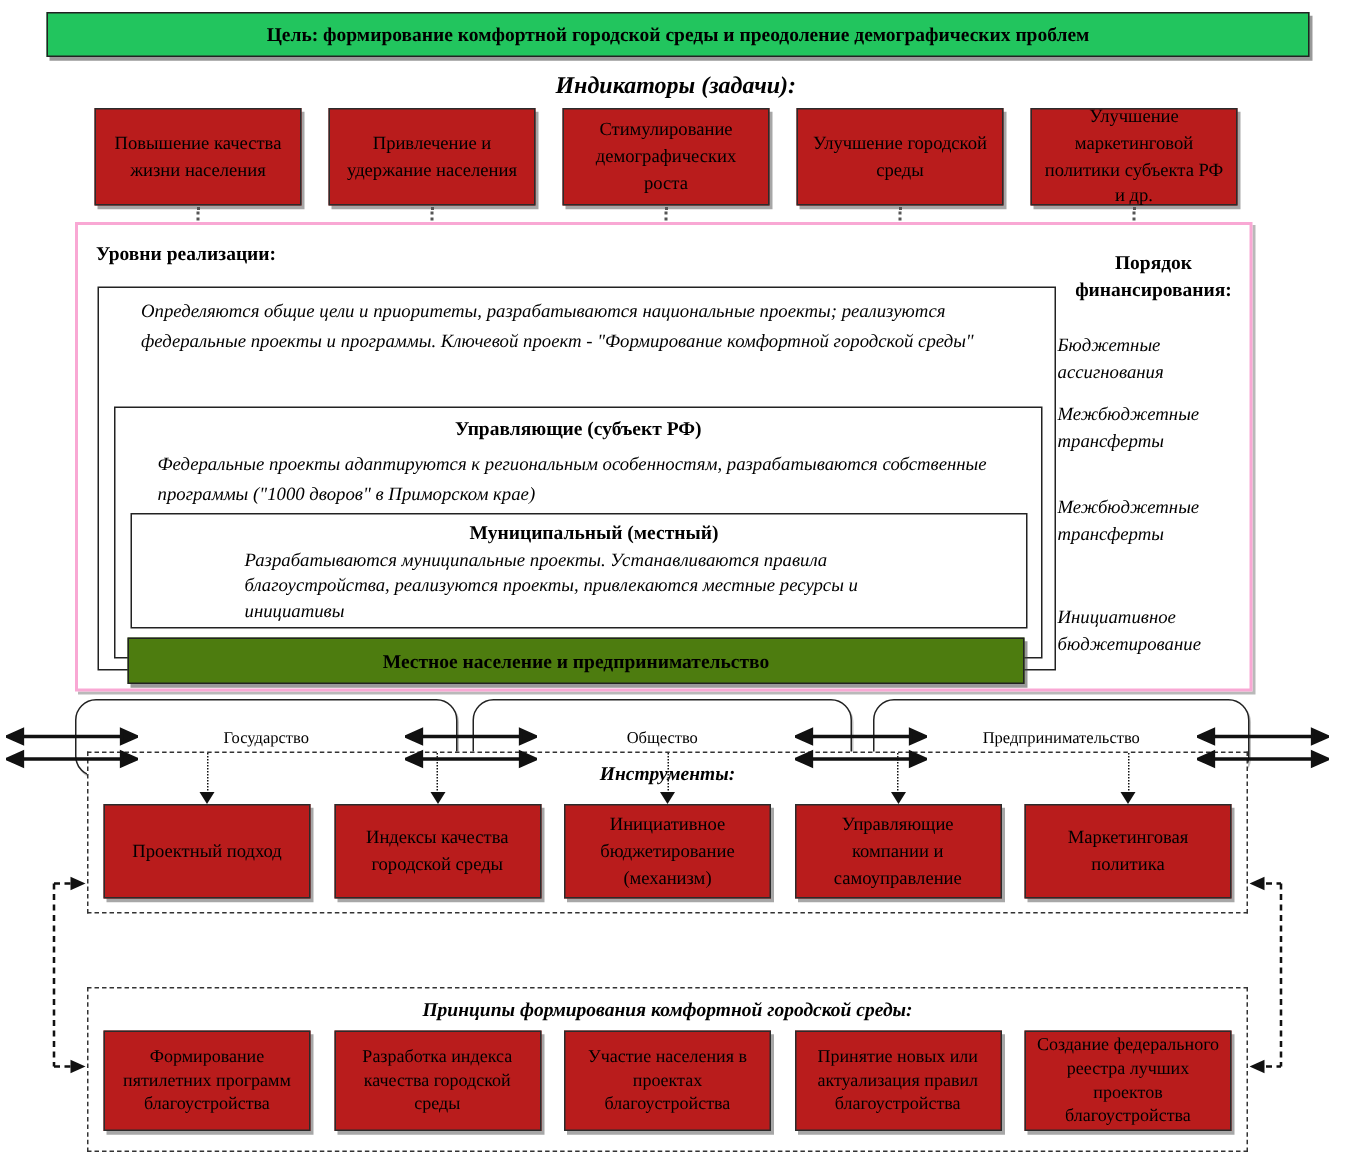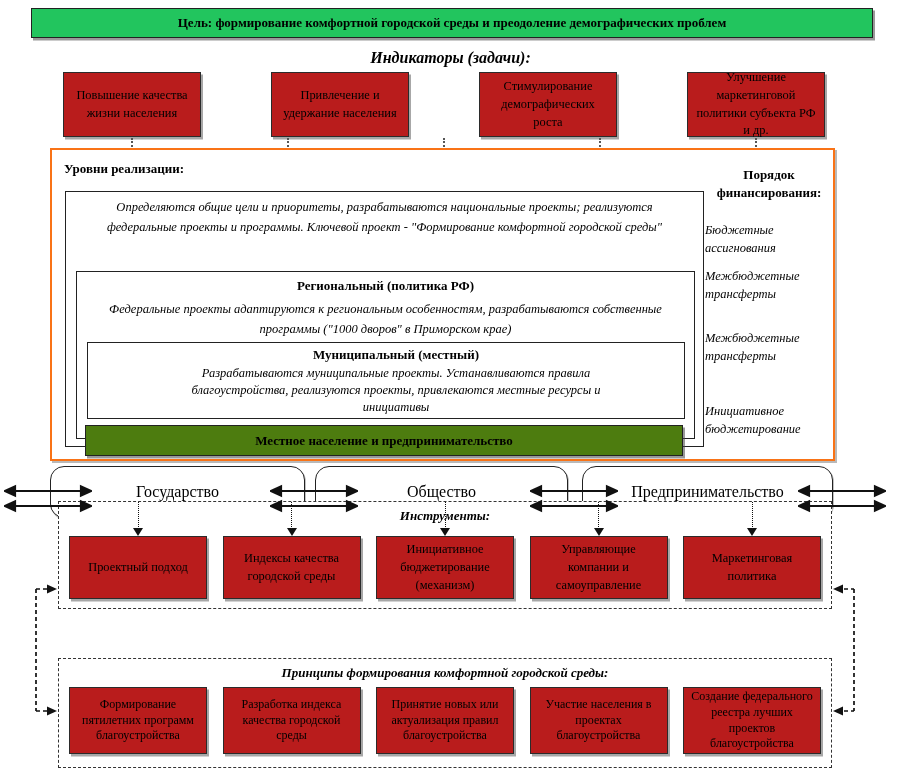--- a/index.html
+++ b/index.html
@@ -24,47 +24,47 @@
     font-size:12.4px;line-height:1.45;padding:6px 5px;box-sizing:border-box;}
   .indicators-row{left:63px;top:72px;width:762px;height:65px;}
   .indicators-row .cell{height:65px;}
 
   .ticks{position:absolute;left:63px;top:138px;width:762px;display:flex;justify-content:space-between;}
   .tick-slot{width:138px;display:flex;justify-content:center;}
   .tick{width:0;height:9px;border-left:2px dotted #555;}
 
   
   .levels{position:absolute;left:50px;top:148px;width:785px;height:313px;
-    border:2px solid #f97316;background:#fff;box-sizing:border-box;
+    border:2px solid #f9a8d4;background:#fff;box-sizing:border-box;
     box-shadow:2px 2px 0 rgba(80,80,80,.4);}
   .levels-label{position:absolute;left:12px;top:11px;font-weight:bold;font-size:13px;}
   .lvl{position:absolute;border:1.5px solid #222;background:#fff;box-sizing:border-box;}
   .box-a{left:13px;top:41px;width:639px;height:256px;}
   .box-b{left:10px;top:79px;width:619px;height:168px;}
   .box-c{left:10px;top:70px;width:598px;height:77px;padding-left:20px;}
   .lvl-title{text-align:center;font-weight:bold;font-size:13px;margin-top:6px;}
-  .lvl-desc{text-align:center;font-style:italic;font-size:12.5px;line-height:1.6;margin:5px 28px 0;}
+  .lvl-desc{text-align:left;font-style:italic;font-size:12.5px;line-height:1.6;margin:5px 28px 0;}
   .box-c .lvl-title{margin-top:4px;}
   .box-c .lvl-desc{line-height:1.35;margin:2px 55px 0;}
   .population-bar{position:absolute;left:33px;top:275px;width:598px;height:31px;
     border:1.5px solid #222;background:#4d7c0f;box-sizing:border-box;
     box-shadow:2px 2.5px 0 rgba(70,70,70,.55);
     display:flex;align-items:center;justify-content:center;font-weight:bold;font-size:13px;z-index:4;}
 
   
   .fin-label{position:absolute;left:653px;top:16px;width:128px;text-align:center;
     font-weight:bold;font-size:13px;line-height:1.4;}
   .fin-item{position:absolute;left:653px;width:128px;text-align:left;
     font-size:12.5px;line-height:1.4;font-style:italic;}
   .fin-0{top:72px;} .fin-1{top:118px;} .fin-2{top:180px;} .fin-3{top:253px;}
 
   
   .actor{position:absolute;top:466px;height:52px;border:1.5px solid #222;border-radius:14px;
     background:#fff;display:flex;align-items:center;justify-content:center;
-    font-size:16px;box-sizing:border-box;box-shadow:1px 1.5px 0 rgba(80,80,80,.35);}
+    font-size:11px;box-sizing:border-box;box-shadow:1px 1.5px 0 rgba(80,80,80,.35);}
   .actor-0{left:50px;width:255px;} .actor-1{left:315px;width:253px;} .actor-2{left:582px;width:251px;}
   .harrows{position:absolute;top:483px;z-index:5;}
   .ha-0{left:4px;} .ha-1{left:270px;} .ha-2{left:530px;} .ha-3{left:798px;}
 
   
   .dashed-box{position:absolute;left:58px;width:774px;border:1.7px dashed #333;
     background:#fff;box-sizing:border-box;}
   .instruments{top:501px;height:108px;}
   .principles{top:658px;height:110px;}
   .dash-label{position:absolute;left:0;top:6px;width:100%;text-align:center;
@@ -92,20 +92,21 @@
 
   <div class="goal-box">
     <span>Цель: формирование комфортной городской среды и преодоление демографических проблем</span>
   </div>
 
   <div class="sec-label indicators-label">Индикаторы (задачи):</div>
   <div class="row5 indicators-row">
     <div class="cell">Повышение качества жизни населения</div>
     <div class="cell">Привлечение и удержание населения</div>
     <div class="cell">Стимулирование демографических роста</div>
+    <div class="cell">Улучшение городской среды</div>
     <div class="cell">Улучшение маркетинговой политики субъекта РФ и др.</div>
   </div>
   <div class="ticks">
     <div class="tick-slot">
         <div class="tick"></div>
       </div>
     <div class="tick-slot">
         <div class="tick"></div>
       </div>
     <div class="tick-slot">
@@ -119,21 +120,21 @@
       </div>
   </div>
 
   <div class="levels">
     <div class="levels-label">Уровни реализации:</div>
 
     <div class="lvl box-a">
       <div class="lvl-desc">Определяются общие цели и приоритеты, разрабатываются национальные проекты; реализуются федеральные проекты и программы. Ключевой проект - "Формирование комфортной городской среды"</div>
 
       <div class="lvl box-b">
-        <div class="lvl-title">Региональный (политика РФ)</div>
+        <div class="lvl-title">Управляющие (субъект РФ)</div>
         <div class="lvl-desc">Федеральные проекты адаптируются к региональным особенностям, разрабатываются собственные программы ("1000 дворов" в Приморском крае)</div>
 
         <div class="lvl box-c">
           <div class="lvl-title">Муниципальный (местный)</div>
           <div class="lvl-desc">Разрабатываются муниципальные проекты. Устанавливаются правила благоустройства, реализуются проекты, привлекаются местные ресурсы и инициативы</div>
         </div>
       </div>
     </div>
 
     <div class="population-bar">
@@ -223,22 +224,22 @@
       <div class="cell">Управляющие компании и самоуправление</div>
       <div class="cell">Маркетинговая политика</div>
     </div>
   </div>
 
   <div class="dashed-box principles">
     <div class="dash-label">Принципы формирования комфортной городской среды:</div>
     <div class="prin-grid">
       <div class="cell">Формирование пятилетних программ благоустройства</div>
       <div class="cell">Разработка индекса качества городской среды</div>
+      <div class="cell">Участие населения в проектах благоустройства</div>
       <div class="cell">Принятие новых или актуализация правил благоустройства</div>
-      <div class="cell">Участие населения в проектах благоустройства</div>
       <div class="cell">Создание федерального реестра лучших проектов благоустройства</div>
     </div>
   </div>
 
   <svg class="side-conn conn-left" width="28" height="136" viewBox="0 0 28 136">
     <g stroke="#111" stroke-width="1.7" fill="#111">
       <line x1="6" y1="7" x2="6" y2="129" stroke-dasharray="4,3"></line>
       <line x1="6" y1="7" x2="17" y2="7" stroke-dasharray="4,3"></line>
       <polygon points="27,7 17,2.5 17,11.5" stroke="none"></polygon>
       <line x1="6" y1="129" x2="17" y2="129" stroke-dasharray="4,3"></line>

